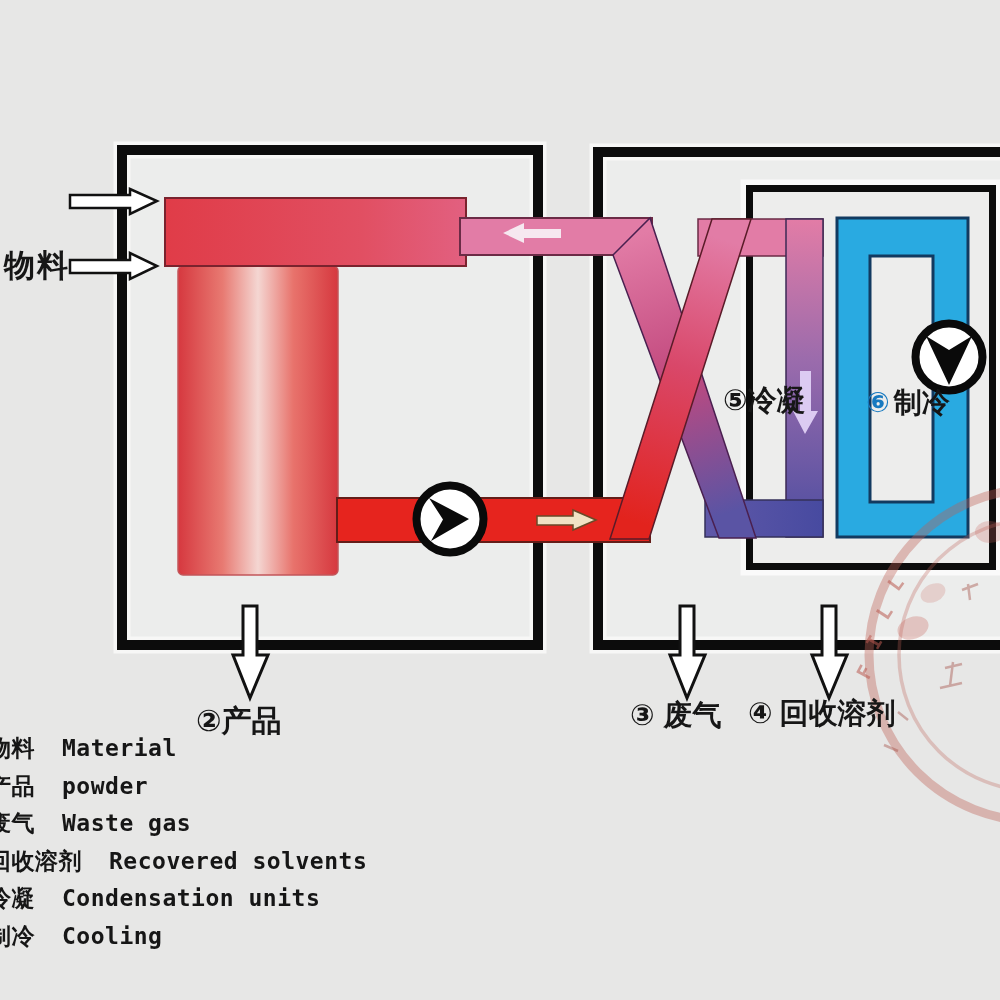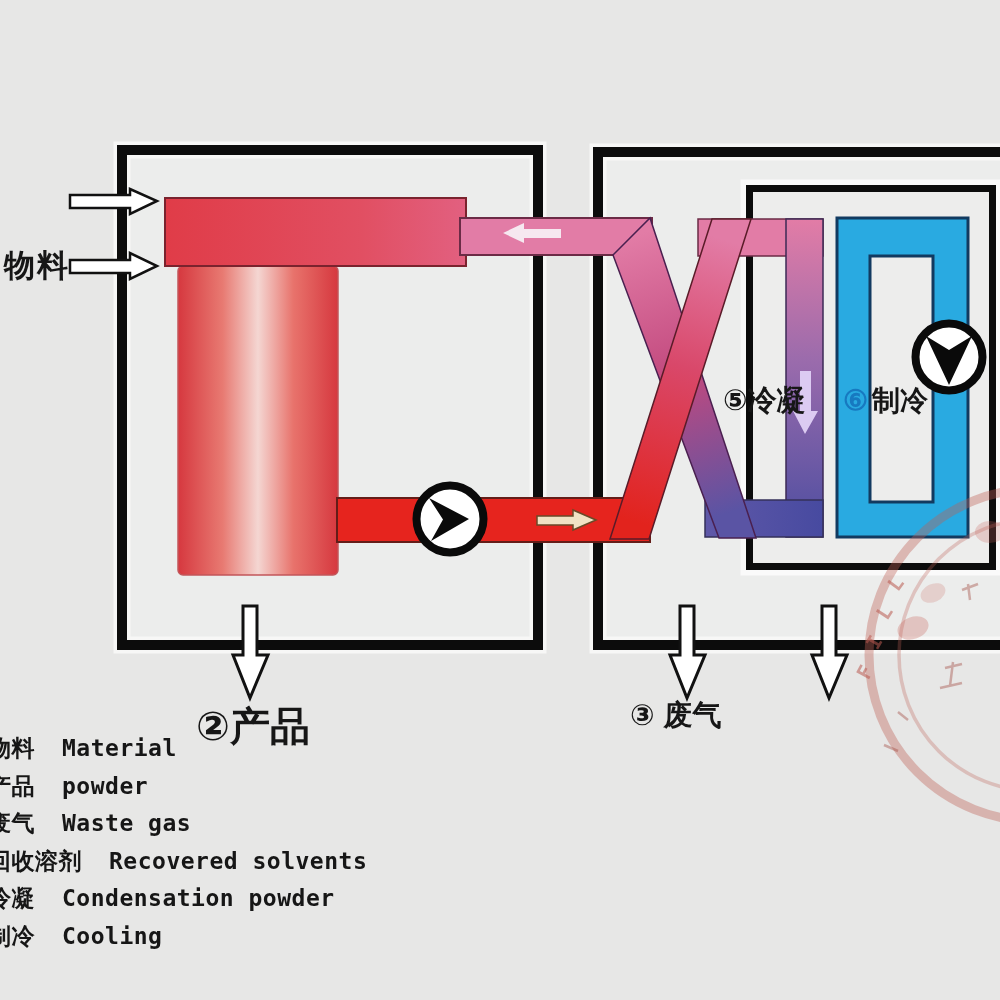--- a/index.html
+++ b/index.html
@@ -7,23 +7,23 @@
     position:relative;width:1000px;height:1000px;overflow:hidden;
     background:#e7e7e6;
     font-family:"DejaVu Sans","Liberation Sans",sans-serif;
     color:#161616;
   }
   #diagram-svg{position:absolute;left:0;top:0;}
   .lbl{position:absolute;font-weight:700;line-height:1;white-space:nowrap;}
   .lbl .num{display:inline-block;}
   #material-label{left:4px;top:250px;font-size:31px;letter-spacing:2px;}
   #condensation-label{left:723px;top:386px;font-size:29px;}
-  #cooling-label{left:843px;top:389px;font-size:28px;font-family:Liberation Mono, monospace;}
+  #cooling-label{left:866px;top:389px;font-size:28px;}
   #cooling-label .num{color:#1779c0;margin-right:4px;}
-  #product-label{left:196px;top:706px;font-size:40px;}
+  #product-label{left:196px;top:706px;font-size:30px;}
   #waste-label{left:630px;top:701px;font-size:29px;text-align:right;}
   #waste-label .num{margin-right:9px;}
   #recovered-label{left:748px;top:699px;font-size:29px;}
   #recovered-label .num{margin-right:7px;}
   .legend{position:absolute;left:-12px;font-weight:700;font-size:23px;
     font-family:"DejaVu Sans Mono","Liberation Mono",monospace;
     letter-spacing:.5px;white-space:nowrap;}
   .legend .en{margin-left:27px;}
   #legend-0{top:733px;} #legend-1{top:771px;} #legend-2{top:808px;}
   #legend-3{top:846px;} #legend-4{top:883px;} #legend-5{top:921px;}
@@ -148,21 +148,22 @@
 <div class="lbl" id="material-label">物料</div>
 
 <div class="lbl" id="condensation-label"><span class="num">⑤</span><span>冷凝</span></div>
 
 <div class="lbl" id="cooling-label"><span class="num">⑥</span><span>制冷</span></div>
 
 <div class="lbl" id="product-label"><span class="num">②</span><span>产品</span></div>
 
 <div class="lbl" id="waste-label"><span class="num">③</span><span>废气</span></div>
 
+<div class="lbl" id="recovered-label"><span class="num">④</span><span>回收溶剂</span></div>
 
 <div class="legend" id="legend-0"><span class="zh">物料</span><span class="en">Material</span></div>
 <div class="legend" id="legend-1"><span class="zh">产品</span><span class="en">powder</span></div>
 <div class="legend" id="legend-2"><span class="zh">废气</span><span class="en">Waste gas</span></div>
 <div class="legend" id="legend-3"><span class="zh">回收溶剂</span><span class="en">Recovered solvents</span></div>
-<div class="legend" id="legend-4"><span class="zh">冷凝</span><span class="en">Condensation powder</span></div>
+<div class="legend" id="legend-4"><span class="zh">冷凝</span><span class="en">Condensation units</span></div>
 <div class="legend" id="legend-5"><span class="zh">制冷</span><span class="en">Cooling</span></div>
 
 </div>
 
 </body></html>

